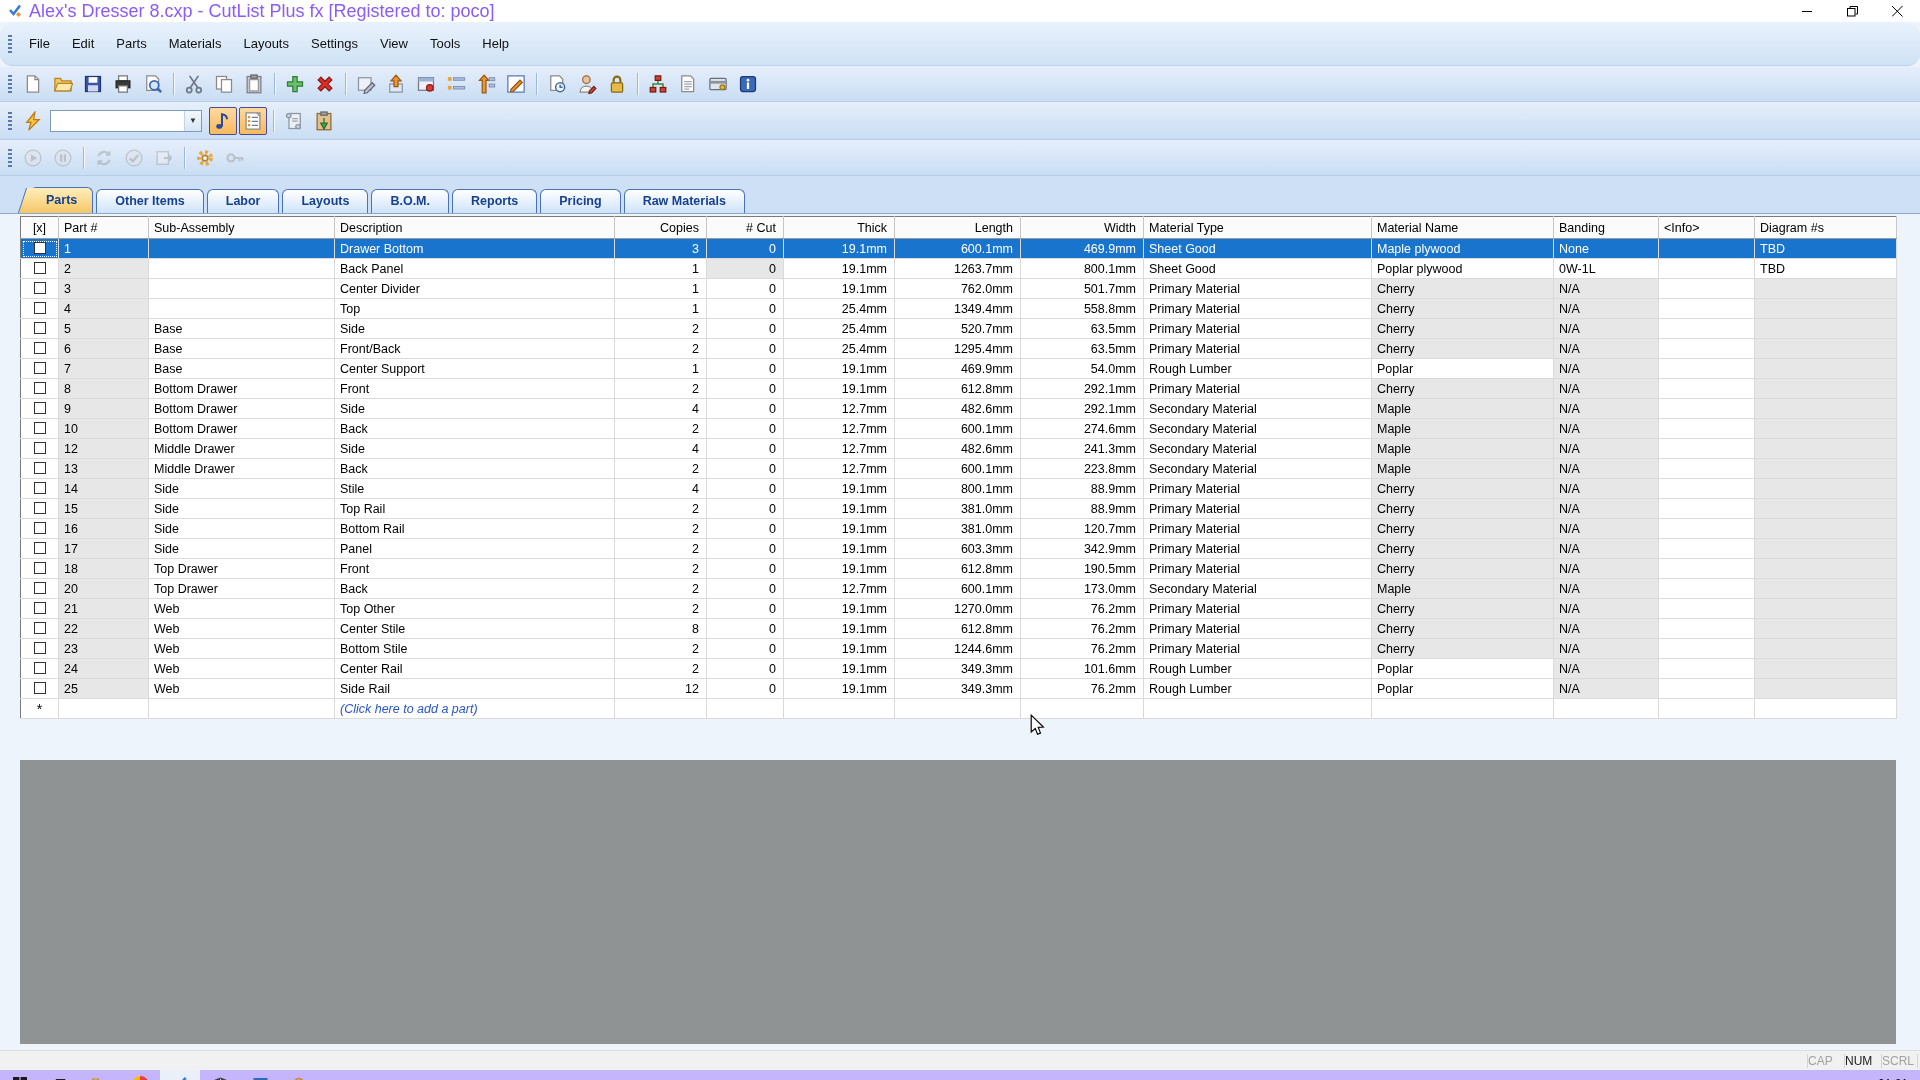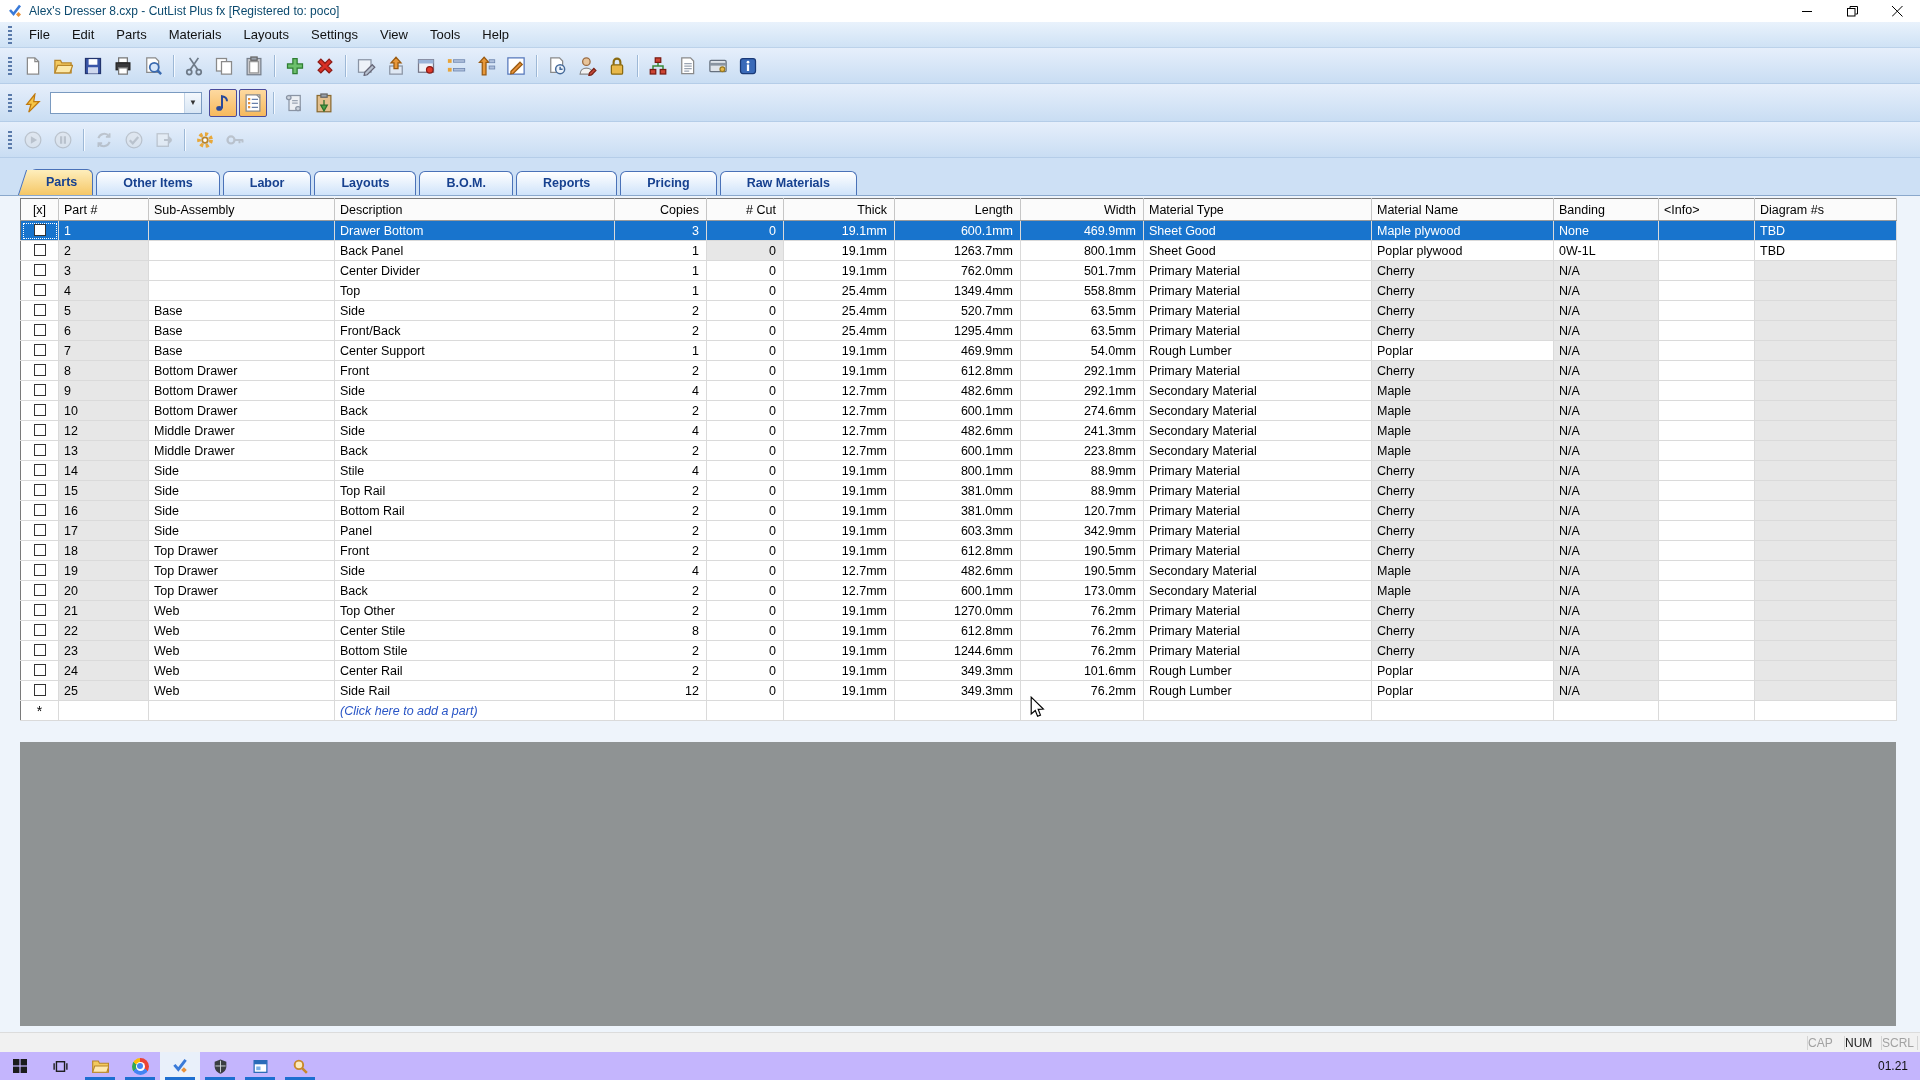--- a/index.html
+++ b/index.html
@@ -3,27 +3,27 @@
 <meta charset="utf-8">
 <style>
   * { margin:0; padding:0; box-sizing:border-box; }
   html,body { width:1920px; height:1080px; overflow:hidden;
     font-family:"Liberation Sans","DejaVu Sans",sans-serif; }
   body { background:#eef4fb; position:relative; }
 
   
   .titlebar { height:22px; background:#ffffff; display:flex; align-items:center; }
   .titlebar .appicon { width:16px; height:16px; margin:0 6px 0 7px; }
-  .titlebar .title { font-size:12px; color:#0c4a6e; }
+  .titlebar .title { font-size:18px; color:#8b5cf6; }
   .win-controls { margin-left:auto; display:flex; height:100%; }
   .win-btn { width:45px; height:100%; display:flex; align-items:center; justify-content:center; }
 
   
-  .menubar { height:26px; background:linear-gradient(#e9f2fc,#cfe2f5);
-    display:flex; align-items:center; border-bottom:1px solid #bcd2ea; }
+  .menubar { height:44px; background:linear-gradient(#e9f2fc,#cfe2f5);
+    display:flex; align-items:center; border-bottom:1px solid #bcd2ea;border-radius:13px; }
   .gripper { width:4px; height:18px; margin:0 6px 0 8px;
     background:repeating-linear-gradient(#5a7aaa 0 2px, transparent 2px 4px); }
   .menu-item { font-size:13px; color:#111; padding:3px 11px; }
 
   
   .tb { display:flex; align-items:center; background:linear-gradient(#e6effb,#c9ddf3);
     border-bottom:1px solid #b5cde8; }
   .tb1 { height:36px; } .tb2 { height:38px; } .tb3 { height:36px; }
   .tbtn { width:28px; height:28px; display:flex; align-items:center; justify-content:center;
     border:1px solid transparent; border-radius:2px; margin:0 1px; }
@@ -35,21 +35,21 @@
     display:flex; margin:0 6px 0 2px; }
   .combo .val { flex:1; font-size:12px; padding:3px 4px; color:#222; }
   .combo .drop { width:17px; border-left:1px solid #c4d4e6; background:linear-gradient(#f4f8fd,#d8e6f4);
     font-size:8px; color:#333; display:flex; align-items:center; justify-content:center; }
 
   
   .tabstrip { height:38px; background:#cde0f5; display:flex; align-items:flex-end;
     padding-left:30px; border-bottom:1px solid #8aa8cc; position:relative; }
   .tab { position:relative; font-size:12.5px; font-weight:bold; color:#17418f;
     background:linear-gradient(#ffffff,#cfe3fa); border:1px solid #4a72b8; border-bottom:none;
-    border-radius:6px 6px 0 0; padding:4px 26px 5px; margin-right:3px; }
+    border-radius:6px 6px 0 0; padding:4px 18px 5px; margin-right:3px; }
   .tab.active { background:linear-gradient(#feeebc,#f5c766); padding:5px 15px 6px; z-index:2; }
   .tab.active::before { content:""; position:absolute; left:-9px; top:0; bottom:0; width:18px;
     background:linear-gradient(#feeebc,#f5c766); border-left:1px solid #4a72b8;
     transform:skewX(-18deg); z-index:-1; }
 
   
   .content { position:relative; height:836px; background:#eef4fb; }
   .grid-wrap { position:absolute; left:20px; top:2px; }
   table.grid { border-collapse:collapse; table-layout:fixed; background:#fff;
     border:1px solid #7a7a7a; font-size:12.5px; color:#000; }
@@ -708,36 +708,20 @@
             <td class="num">612.8mm</td>
             <td class="num">190.5mm</td>
             <td>Primary Material</td>
             <td class="gray">Cherry</td>
             <td class="gray">N/A</td>
             <td></td>
             <td class="gray"></td>
           </tr>
           <tr>
             <td class="center"><span class="cb"></span></td>
-            <td class="gray">19</td>
-            <td>Top Drawer</td>
-            <td>Side</td>
-            <td class="num">4</td>
-            <td class="num">0</td>
-            <td class="num">12.7mm</td>
-            <td class="num">482.6mm</td>
-            <td class="num">190.5mm</td>
-            <td>Secondary Material</td>
-            <td class="gray">Maple</td>
-            <td class="gray">N/A</td>
-            <td></td>
-            <td class="gray"></td>
-          </tr>
-          <tr>
-            <td class="center"><span class="cb"></span></td>
             <td class="gray">20</td>
             <td>Top Drawer</td>
             <td>Back</td>
             <td class="num">2</td>
             <td class="num">0</td>
             <td class="num">12.7mm</td>
             <td class="num">600.1mm</td>
             <td class="num">173.0mm</td>
             <td>Secondary Material</td>
             <td class="gray">Maple</td>

